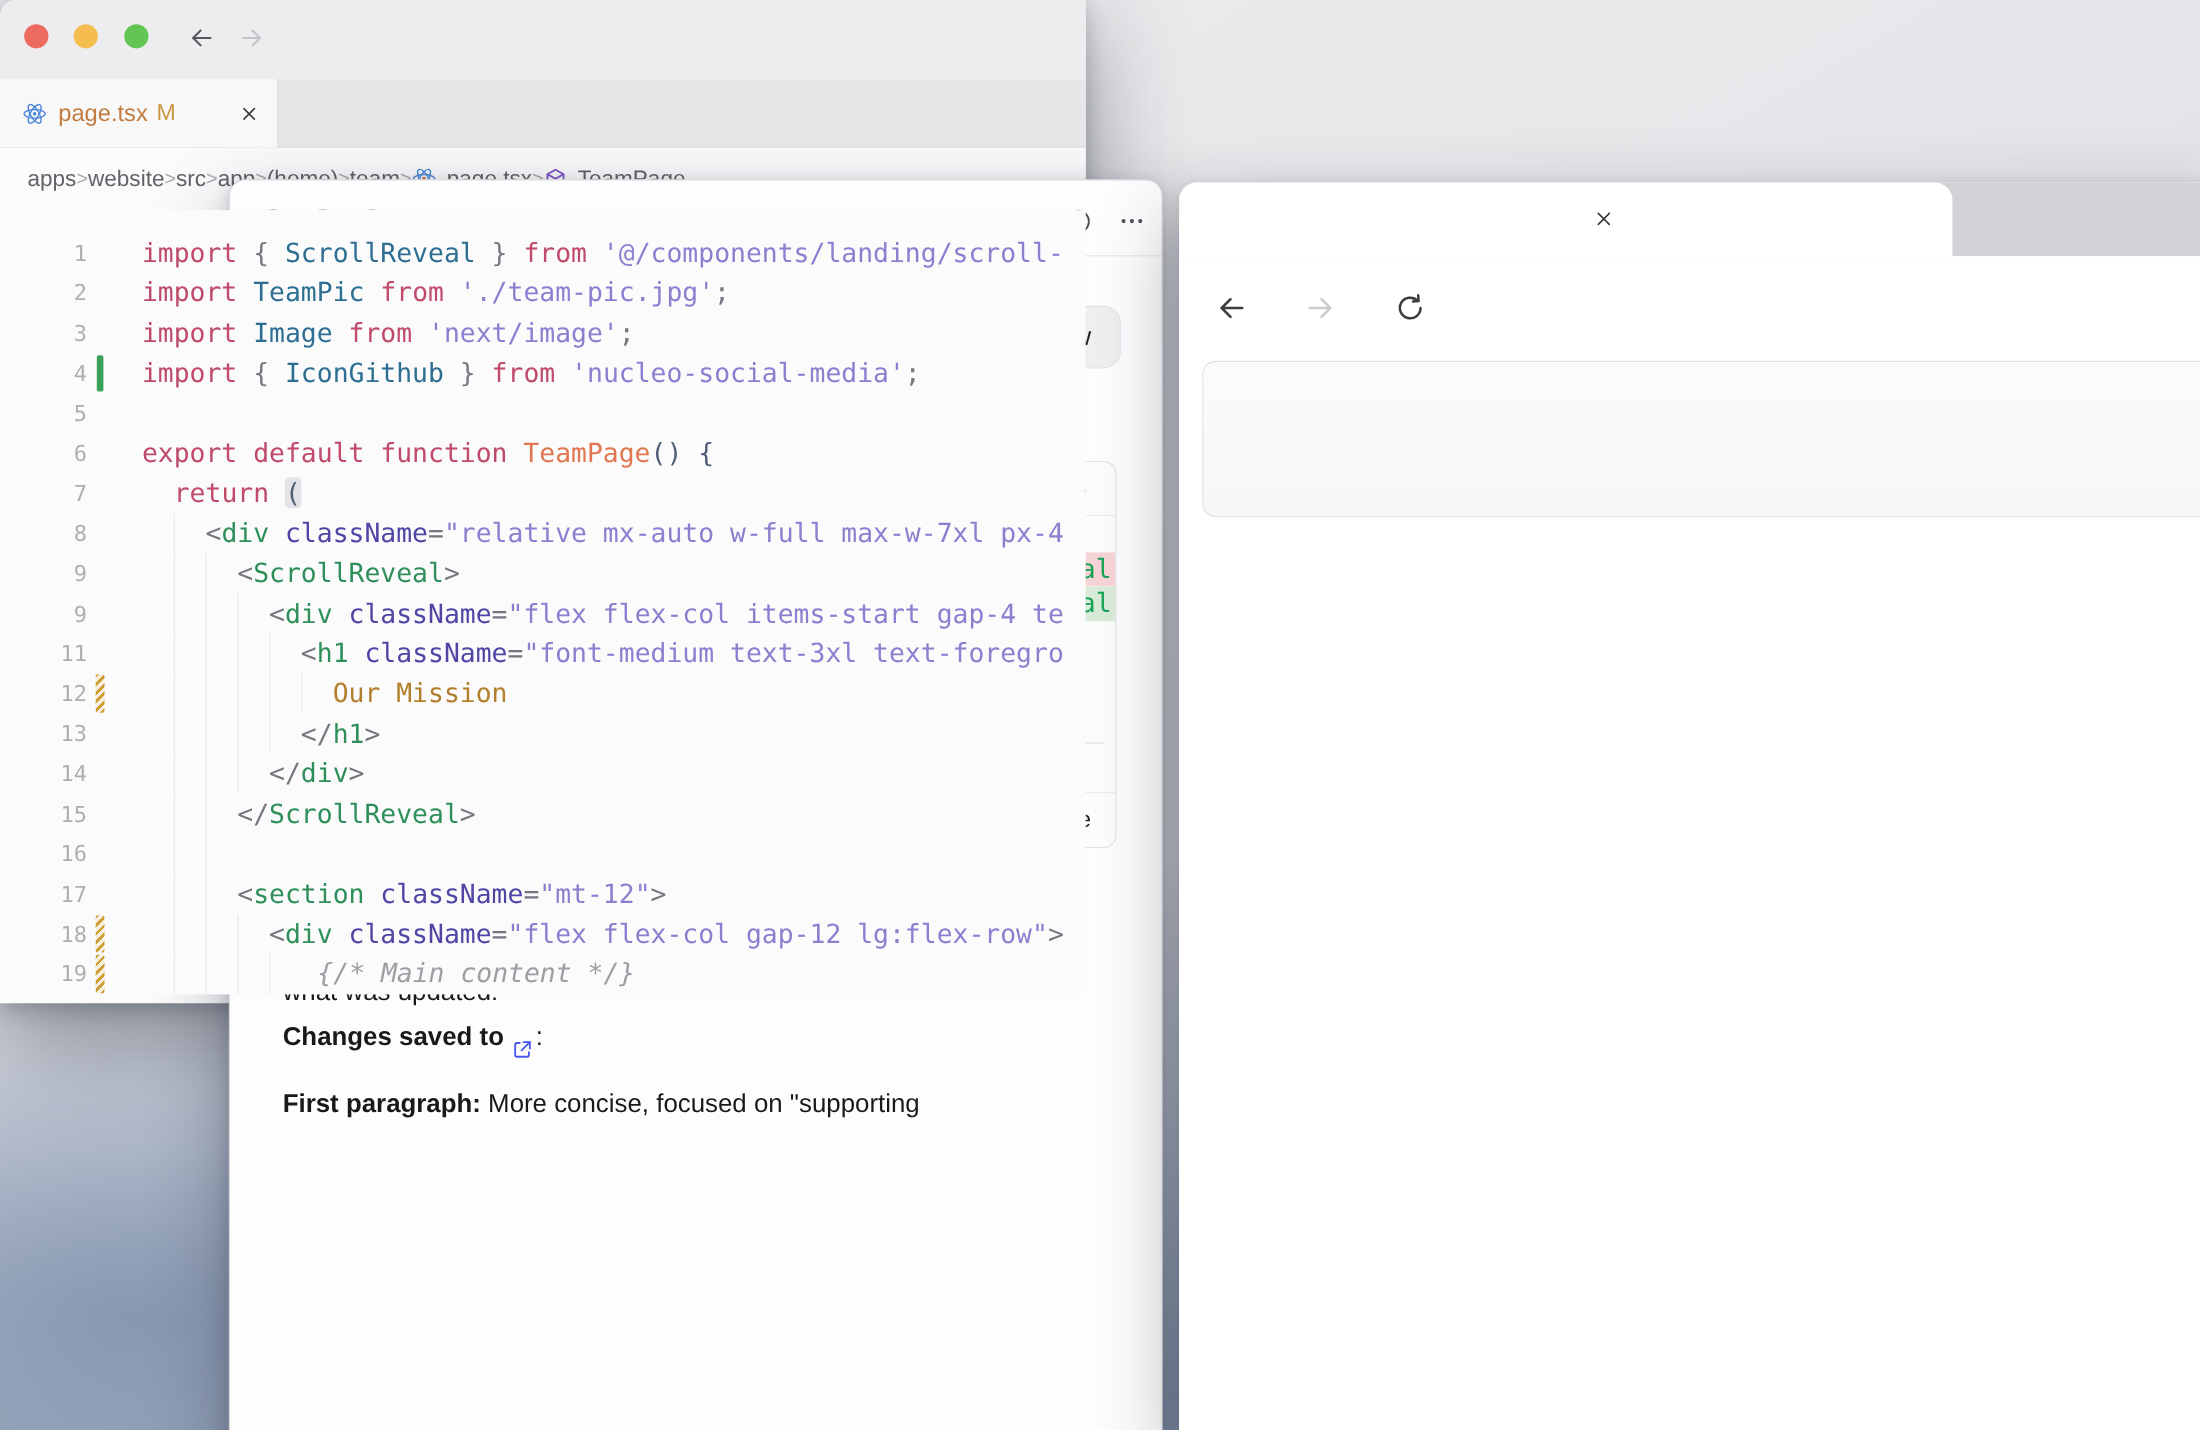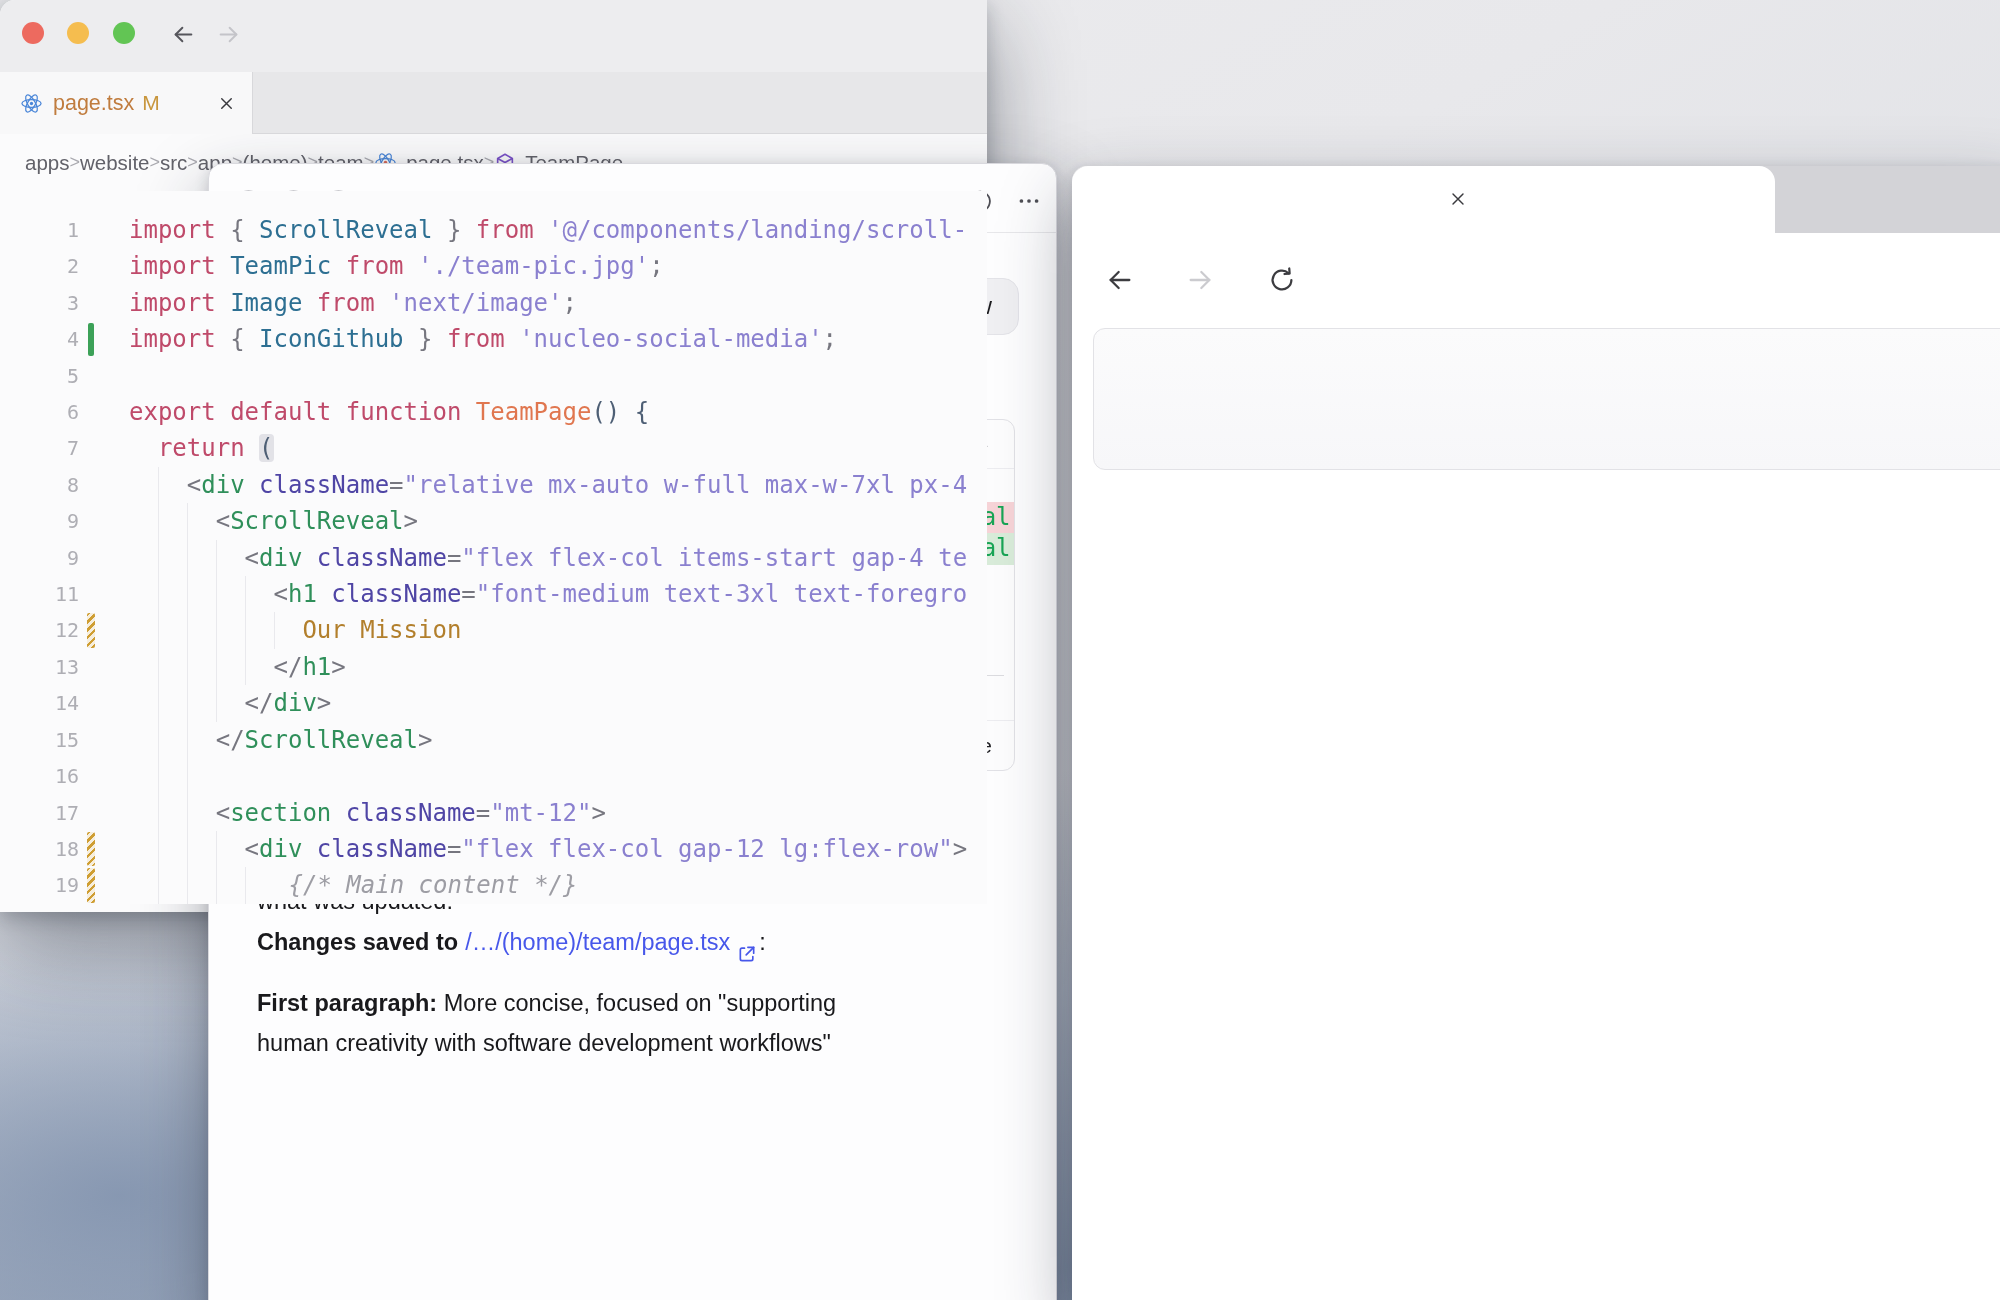--- a/index.html
+++ b/index.html
@@ -231,35 +231,33 @@
         <span>Found 1 warning</span>
       </div>
 
       <div class="respond">
         <div class="p1">
           <div>Perfect! I've baked your changes into the codebase. Here's</div>
           <div>what was updated:</div>
         </div>
         <div class="changes">
           <span class="b">Changes saved to</span>
-          <span class="link">/…/(home)/team/page.tsx</span>
           <span class="extlink">
               <svg width="20" height="20" viewBox="0 0 24 24" fill="none" stroke="#4757ea" stroke-width="2" stroke-linecap="round" stroke-linejoin="round">
                 <path d="M9 5H6a2 2 0 0 0-2 2v11a2 2 0 0 0 2 2h11a2 2 0 0 0 2-2v-3"></path>
                 <path d="M13 4h7v7"></path>
                 <path d="M20 4L11 13"></path>
               </svg>
             </span>
           <span>:</span>
         </div>
         <div class="firstpara">
           <div>
             <span class="b">First paragraph:</span><span> More concise, focused on "supporting</span>
           </div>
-          <div>human creativity with software development workflows"</div>
         </div>
       </div>
     </div>
   </div>
 
   <div class="win win-browser">
     <div class="btabstrip">
       <div class="btab">
         <div class="btab-close">
           <span>

